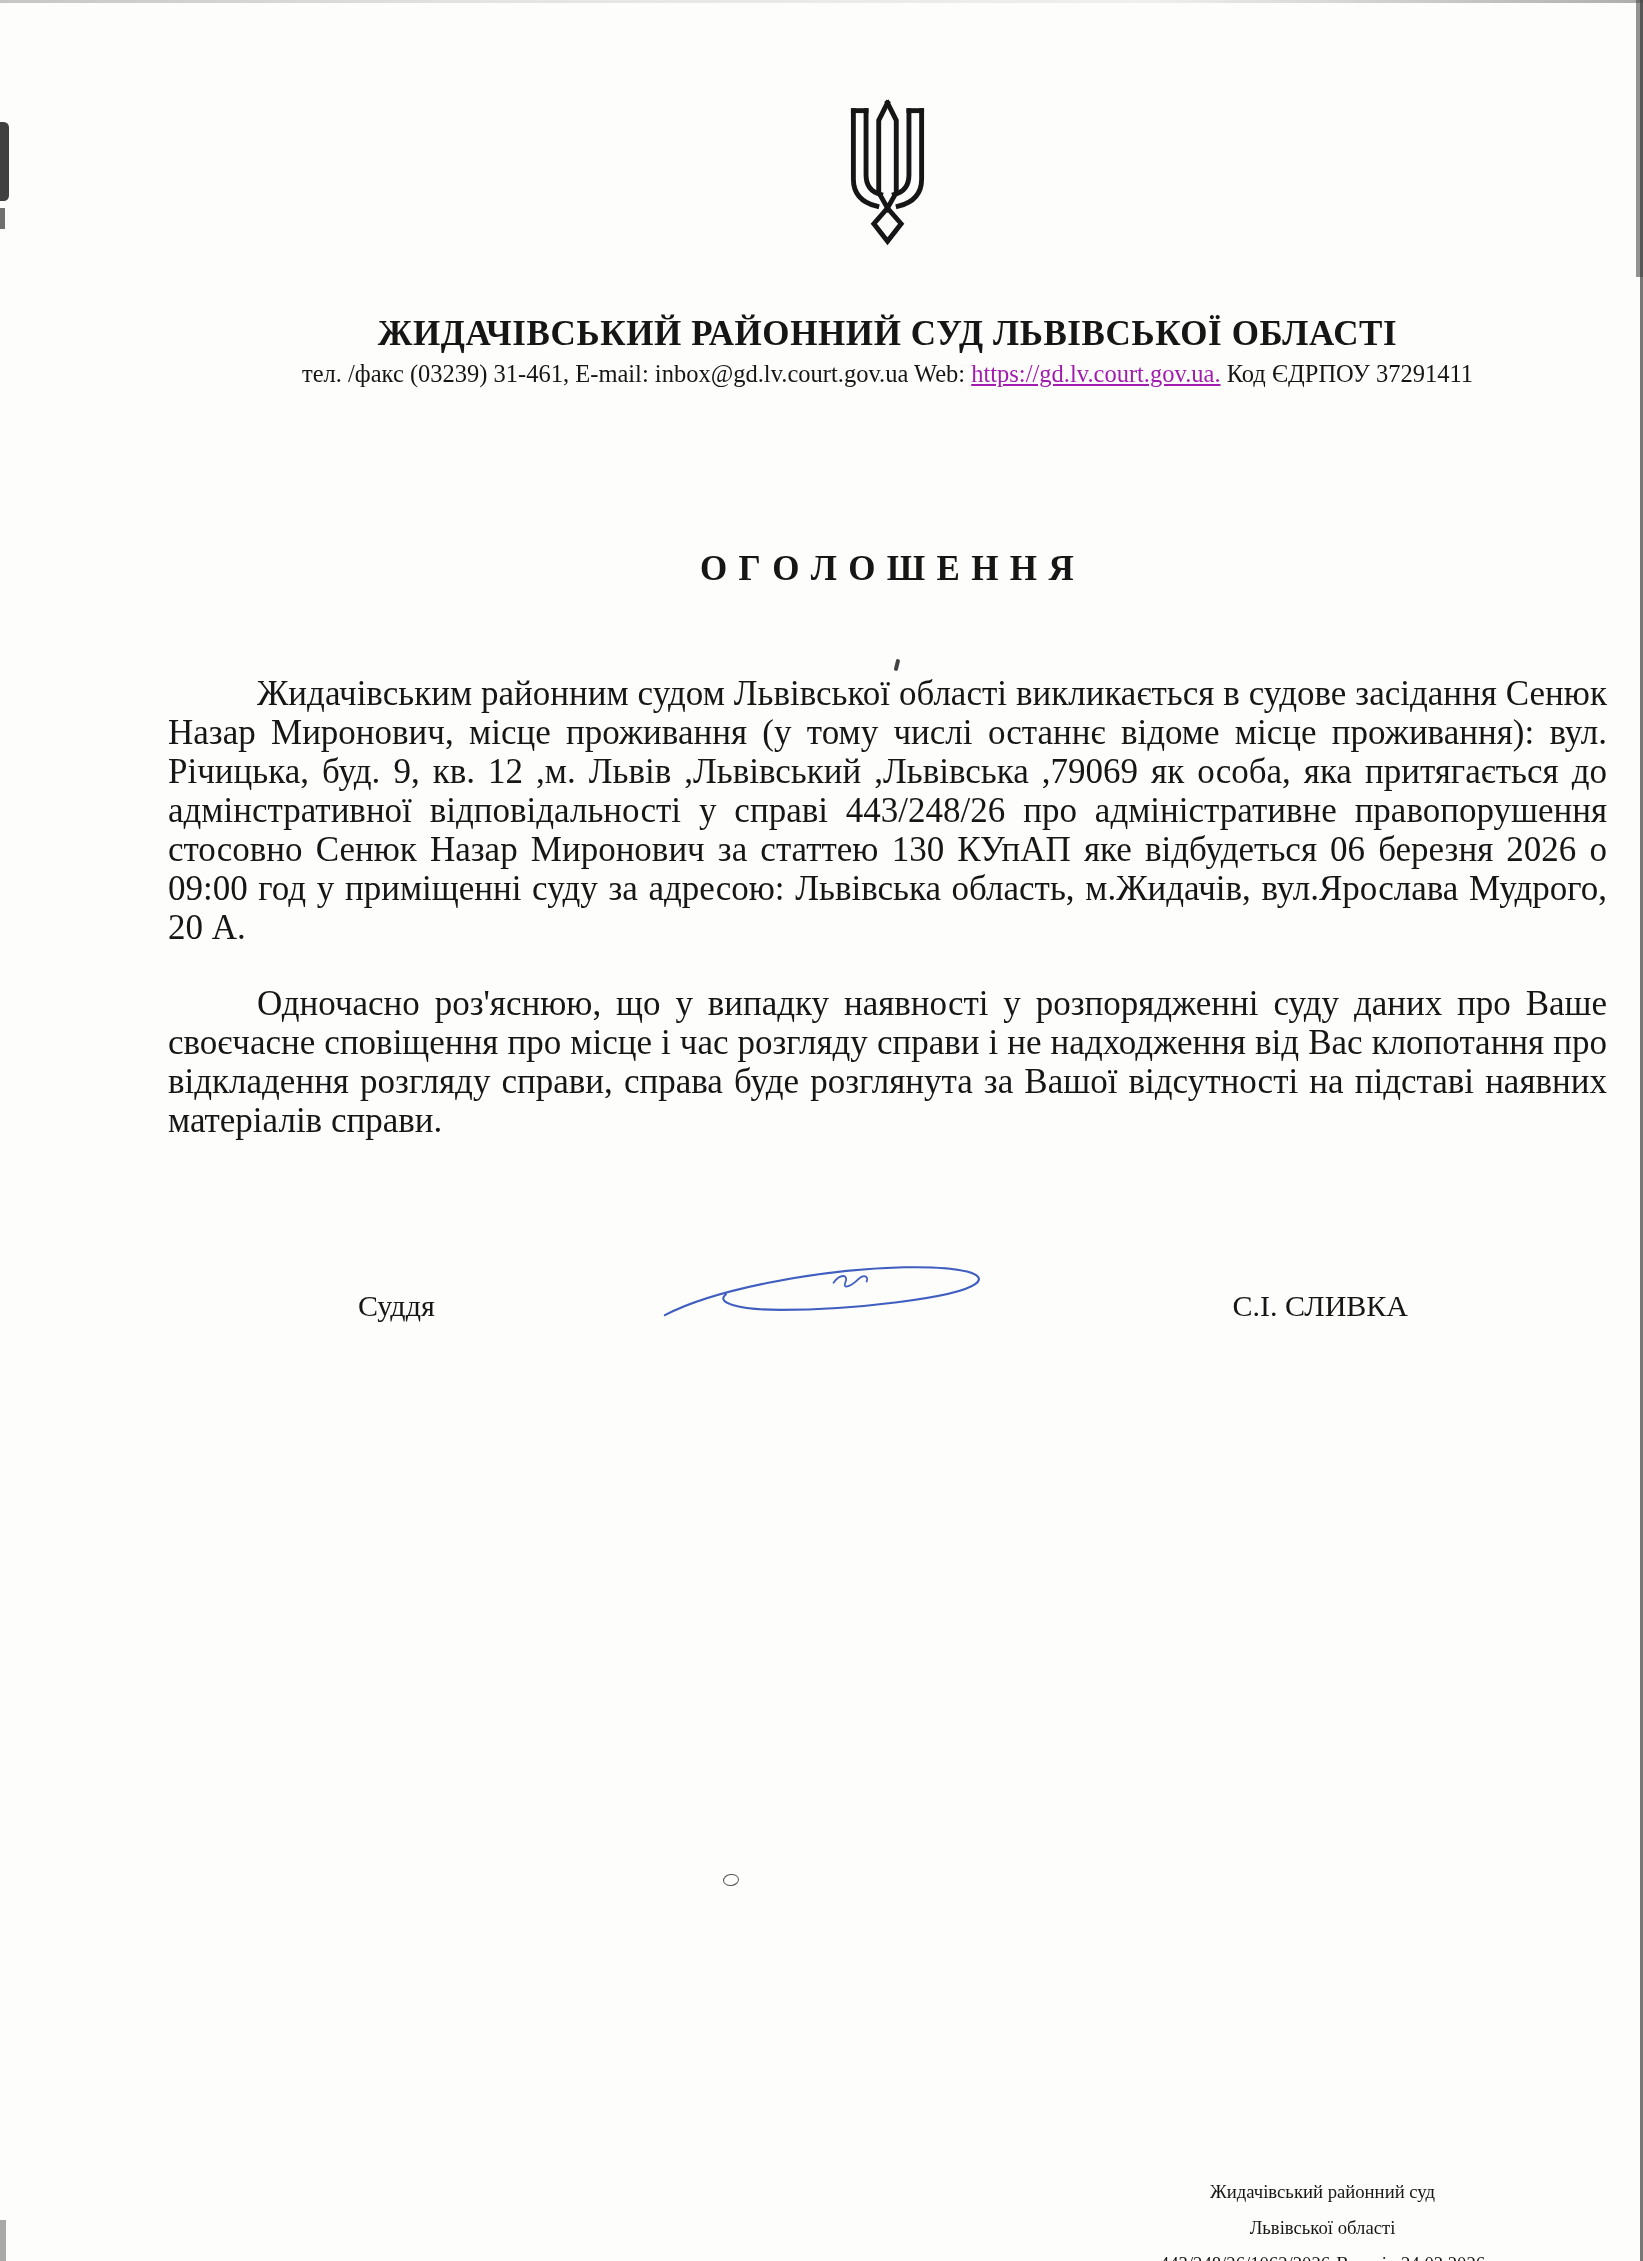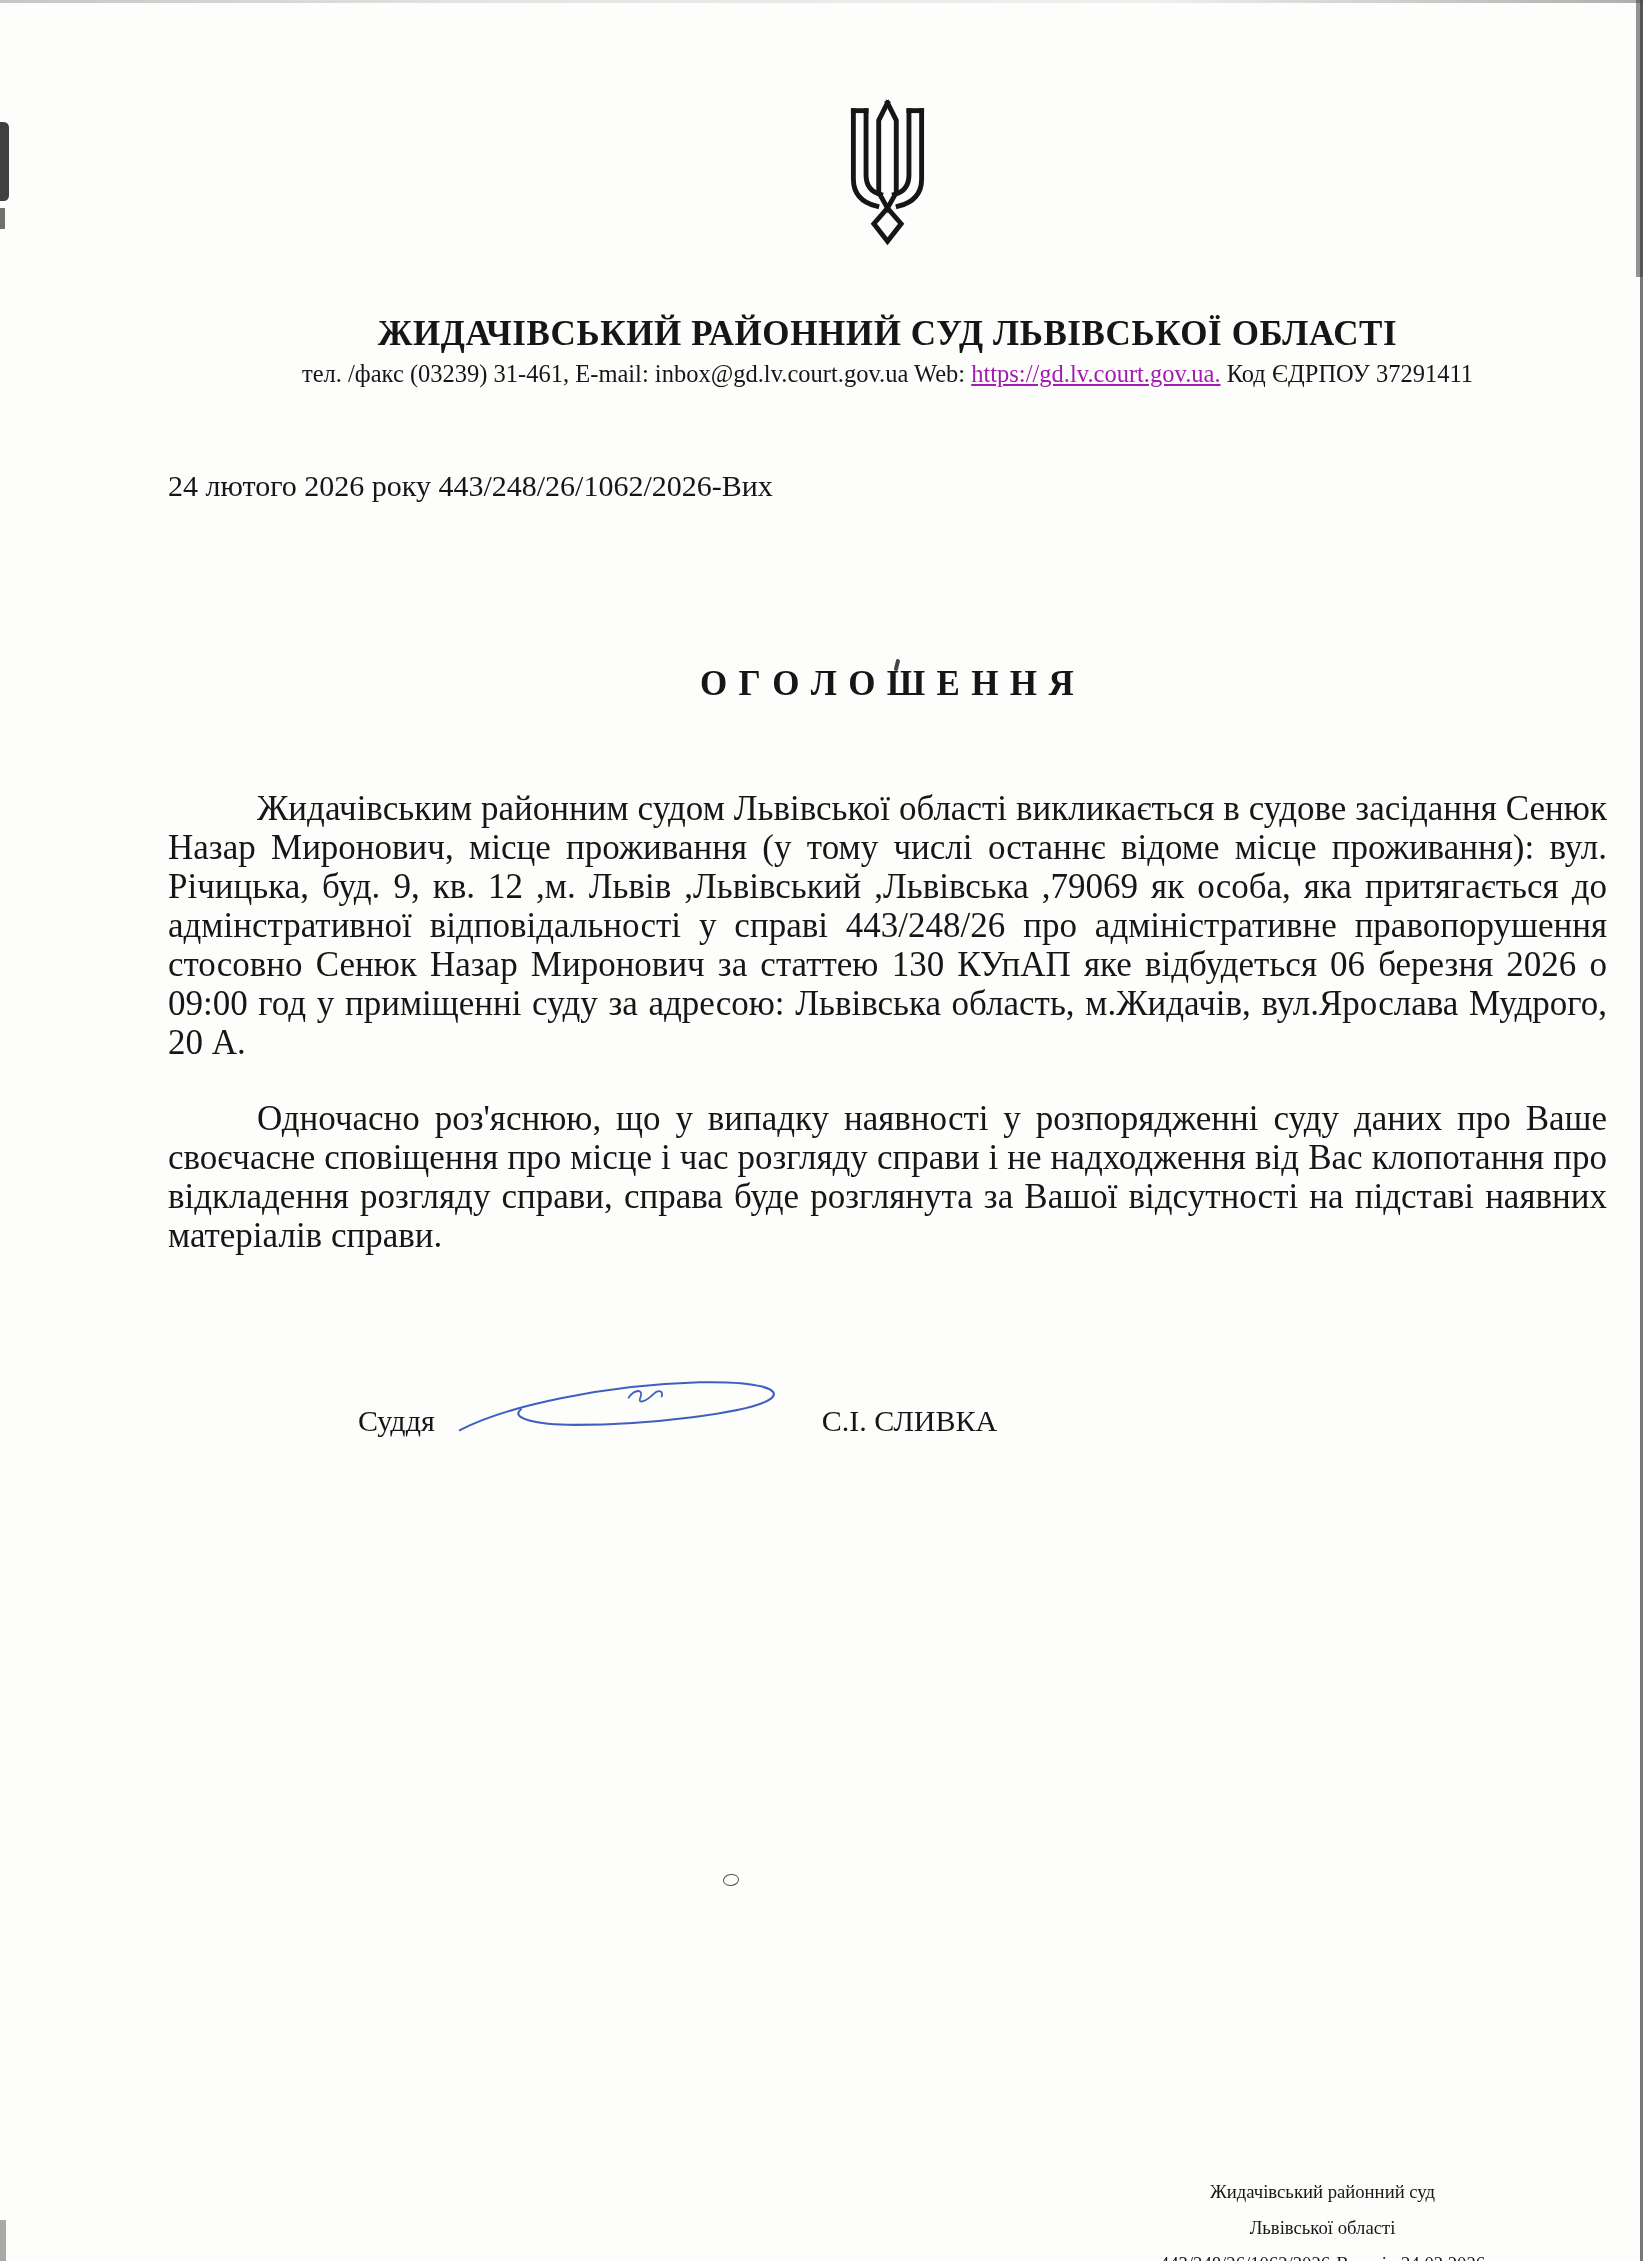--- a/index.html
+++ b/index.html
@@ -60,20 +60,21 @@
   .para-1 { margin-top: 85px; }
   .para-2 { margin-top: 37px; }
 
   
   .sig-row {
     margin-top: 142px;
     padding-left: 190px;
     padding-right: 199px;
     display: flex;
     align-items: center;
+    justify-content: space-between;
     font-size: 30px;
   }
   .sig-row svg.signature { width: 387px; height: 71px; margin-top: -23px; }
 
   
   .footer {
     position: absolute;
     top: 2167px;
     left: 1039px;
     width: 567px;
@@ -139,21 +140,20 @@
           <path d="M82 14 L82 80 Q82 96 67 100"></path>
           <path d="M95 14 L82 14"></path>
           <path d="M60 114 L46 130 L60 148 L74 130 Z"></path>
         </g>
       </svg>
     </div>
 
     <h1 class="court-name">ЖИДАЧІВСЬКИЙ РАЙОННИЙ СУД ЛЬВІВСЬКОЇ ОБЛАСТІ</h1>
     <p class="court-contacts"><span>тел. /факс (03239) 31-461, E-mail: inbox@gd.lv.court.gov.ua Web: </span><a class="url" href="#">https://gd.lv.court.gov.ua.</a><span> Код ЄДРПОУ 37291411</span></p>
 
-    <p class="ref-line">24 лютого 2026 року 443/248/26/1062/2026-Вих</p>
 
     <h2 class="doc-title">О Г О Л О Ш Е Н Н Я</h2>
 
     <p class="para para-1">Жидачівським районним судом Львівської області викликається в судове засідання Сенюк Назар Миронович,  місце проживання (у тому числі останнє відоме місце проживання): вул. Річицька, буд. 9, кв. 12  ,м. Львів  ,Львівський  ,Львівська ,79069 як особа, яка притягається до адмінстративної відповідальності у справі 443/248/26 про адміністративне правопорушення стосовно Сенюк Назар Миронович за статтею 130 КУпАП яке відбудеться 06 березня 2026 о 09:00 год у приміщенні суду за адресою: Львівська область, м.Жидачів, вул.Ярослава Мудрого, 20 А.</p>
     <p class="para para-2">Одночасно роз'яснюю, що у випадку наявності у розпорядженні суду даних про Ваше своєчасне сповіщення про місце і час розгляду справи і не надходження від Вас клопотання про відкладення розгляду справи, справа буде розглянута за Вашої відсутності на підставі наявних матеріалів справи.</p>
 
     <div class="sig-row">
       <span>Суддя</span>
       <svg class="signature" viewBox="0 0 600 120" aria-hidden="true">
         <path d="M15 95 C90 55 260 18 420 14 C520 12 562 26 540 42 C508 66 330 86 210 86 C140 86 100 74 118 60" fill="none" stroke="#3f5ec0" stroke-width="3.5" stroke-linecap="round"></path>

